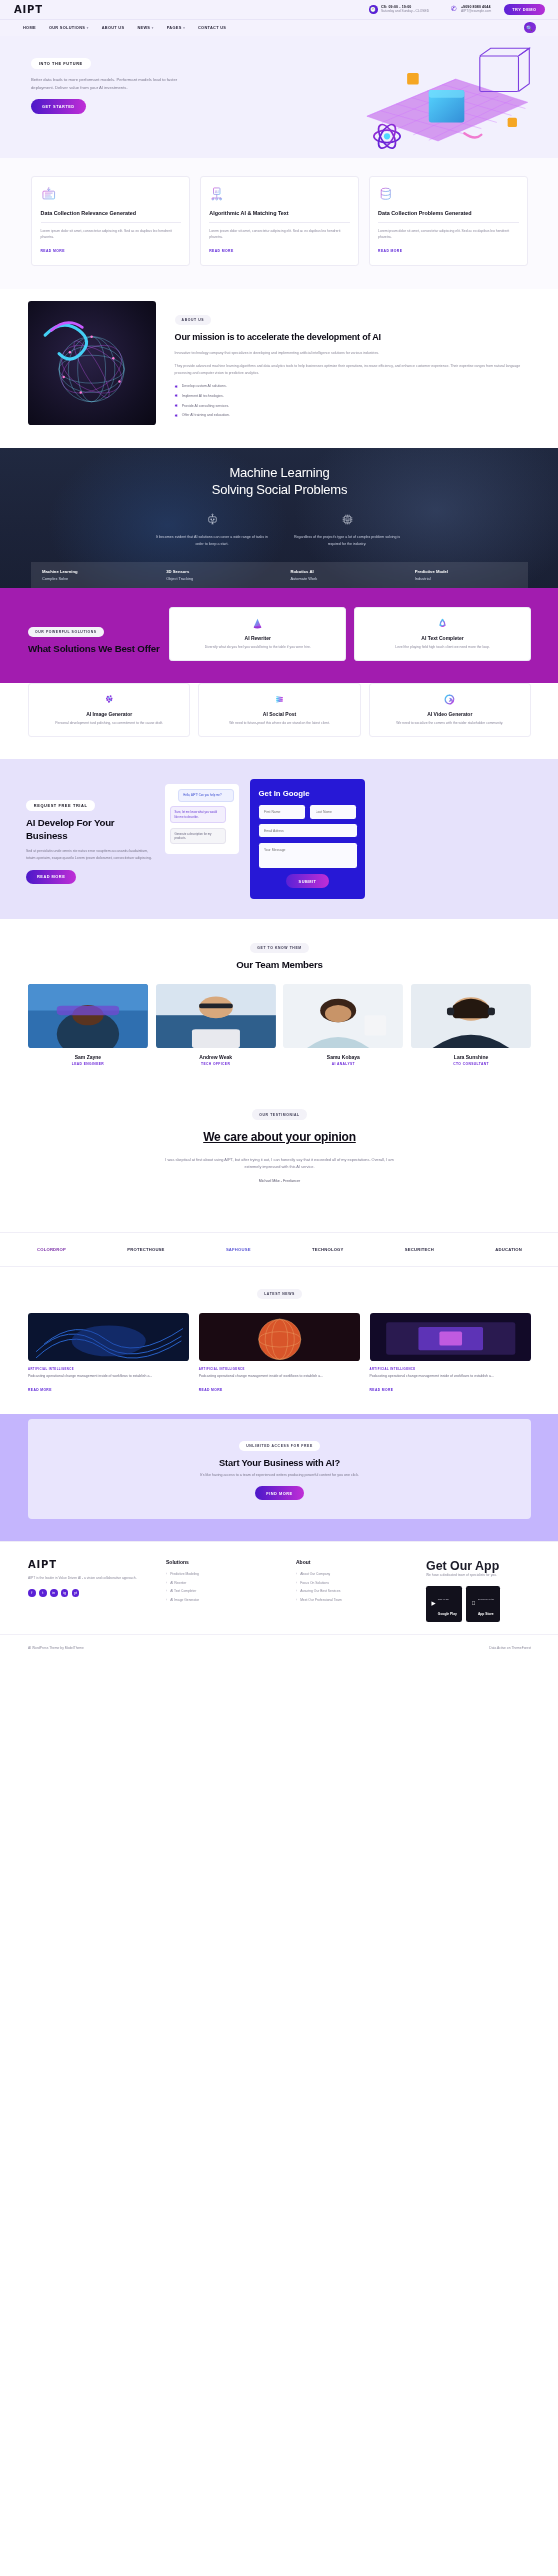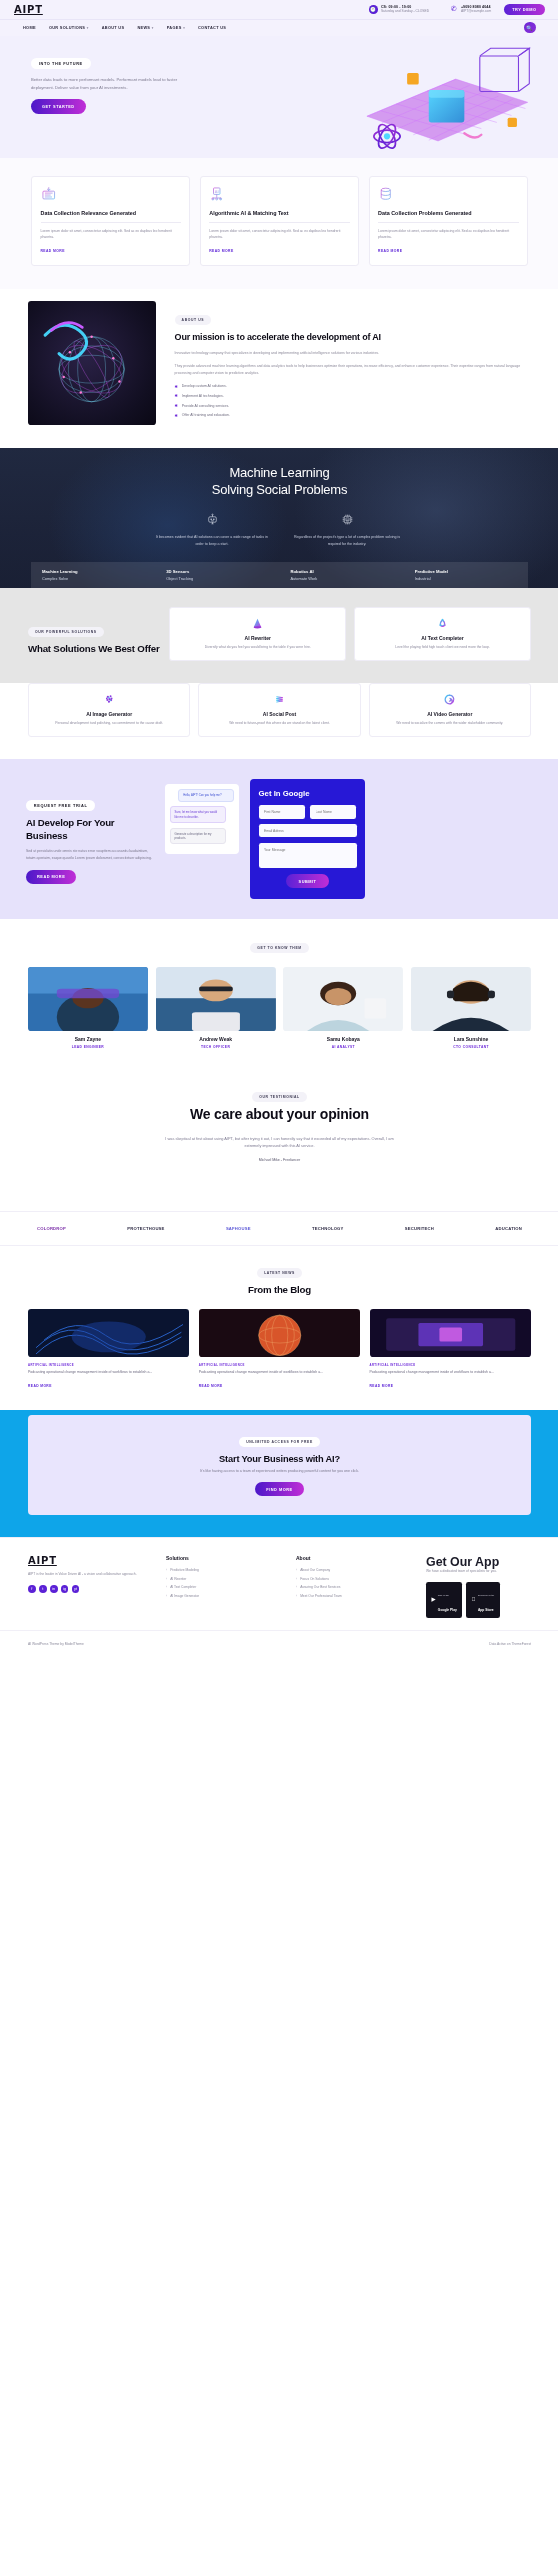--- a/index.html
+++ b/index.html
@@ -11,21 +11,20 @@
   .wrap { width:559px; position:relative; }
 
   
   .topbar {
     background:#f4f2fd; height:18.6px; display:flex; align-items:center;
     padding:0 14px; gap:7.8px;
   }
   .logo {
     font-size:10px; font-weight:700; letter-spacing:0.8px; color:#15131f;
     font-family:"DejaVu Sans", sans-serif;
-    text-decoration:underline;
   }
   .topbar-spacer { flex:1; }
   .tb-item { display:flex; align-items:center; gap:3.1px; }
   .tb-ic {
     width:8.5px; height:8.5px; border-radius:50%;
     background:#5b21d6; display:flex; align-items:center; justify-content:center;
     color:#fff; font-size:4.7px; flex:none;
   }
   .tb-ic.phone { background:transparent; color:#5b21d6; font-size:7px; }
   .tb-txt { line-height:1.25; }
@@ -164,21 +163,21 @@
     position:absolute; left:31px; right:31px; bottom:0;
     display:flex; background:rgba(255,255,255,.10);
     backdrop-filter:blur(1.6px);
   }
   .ml-stat { flex:1; padding:7px 0 7px 11px; }
   .ml-stat .t { font-size:4.2px; font-weight:700; color:#fff; }
   .ml-stat .s { font-size:3.9px; color:#cfd5e4; margin-top:1.6px; }
 
   
   .solutions {
-    background:#e5e5e5; padding:18.6px 28px 22px;
+    background:#a21caf; padding:18.6px 28px 22px;
     display:flex; gap:9.3px;
   }
   .sol-left { width:132px; flex:none; padding-top:15.5px; }
   .sol-left h2 {
     font-size:9.7px; font-weight:700; line-height:1.3; margin-top:6.2px;
     letter-spacing:-0.2px; color:#0e0c17;
   }
   .sol-grid {
     flex:1; display:grid; grid-template-columns:1fr 1fr;
     gap:7.8px;
@@ -254,22 +253,23 @@
   }
   .tmember .nm { font-size:5px; font-weight:700; margin-top:5.4px; color:#13111f; }
   .tmember .rl {
     font-size:3.3px; font-weight:700; letter-spacing:0.4px;
     color:#6d28d9; margin-top:2.3px;
   }
 
   
   .testi { background:#fff; padding:18.6px 0 15.5px; text-align:center; }
   .testi h2 {
-    font-size:14px; font-weight:700; margin-top:4px; letter-spacing:-0.2px;
+    font-size:12px; font-weight:700; margin-top:10px; letter-spacing:-0.2px;
     color:#0e0c17;
+    text-decoration:underline;
   }
   .testi .quote {
     font-size:3.9px; color:#7c7990; line-height:1.9; margin:12.4px auto 0;
     max-width:233px;
   }
   .testi .author { font-size:3.6px; color:#57546a; margin-top:8.5px; }
 
   
   .brands {
     display:flex; justify-content:space-between; align-items:center;
@@ -294,21 +294,21 @@
     font-size:2.8px; font-weight:700; letter-spacing:0.4px; color:#6d28d9;
     margin-top:6.2px;
   }
   .btitle { font-size:3.5px; color:#6d6a80; line-height:1.7; margin-top:3.1px; }
   .bmore {
     display:inline-block; margin-top:4.7px;
     font-size:3.3px; font-weight:700; letter-spacing:0.4px; color:#5b21d6;
   }
 
   
-  .cta-wrap { background:#0ea5e9; padding:4.7px 28px 22px; }
+  .cta-wrap { background:#c4b5fd; padding:4.7px 28px 22px; }
   .cta {
     background:#e9e5fd; border-radius:3.9px; text-align:center;
     padding:17px 15.5px 18.6px;
   }
   .cta .pill-grey { background:#fff; }
   .cta h2 {
     font-size:9.3px; font-weight:700; margin-top:7px; letter-spacing:-0.2px;
     color:#0e0c17;
   }
   .cta p { font-size:3.6px; color:#7b788d; margin-top:5.4px; }
@@ -762,20 +762,21 @@
       </div>
       <div class="row">
         <textarea placeholder="Your Message" style=""></textarea>
       </div>
       <button class="sub">SUBMIT</button>
     </div>
   </div>
 
   <div class="team">
     <div class="pill-grey">GET TO KNOW THEM</div>
+    <h2>Our Team Members</h2>
     <div class="team-grid">
 
       <div class="tmember">
         <div class="tphoto">
           <svg viewBox="0 0 100 82" width="100%" height="64" preserveAspectRatio="none">
             <rect width="100" height="82" fill="#2f6fb0"></rect>
             <rect width="100" height="34" fill="#4a8fd0"></rect>
             <ellipse cx="50" cy="64" rx="26" ry="30" fill="#1d3a56"></ellipse>
             <circle cx="50" cy="40" r="13" fill="#5a3420"></circle>
             <rect x="24" y="28" width="52" height="12" rx="4" fill="#6f4ad0" opacity=".8"></rect>
@@ -841,21 +842,20 @@
     <div class="brand c1">COLORDROP</div>
     <div class="brand">PROTECTHOUSE</div>
     <div class="brand c3">SAFHOUSE</div>
     <div class="brand">TECHNOLOGY</div>
     <div class="brand">SECURITECH</div>
     <div class="brand">ADUCATION</div>
   </div>
 
   <div class="blog">
     <div class="pill-grey">LATEST NEWS</div>
-    <h2>From the Blog</h2>
     <div class="blog-grid">
 
       <div class="bpost">
         <div class="bimg">
           <svg viewBox="0 0 200 62" width="100%" height="48" preserveAspectRatio="none">
             <rect width="200" height="62" fill="#0a1430"></rect>
             <g stroke="#2f6fe0" stroke-width="1.2" fill="none" opacity=".9">
               <path d="M10 50 q40 -40 80 -10 q40 30 100 -10"></path>
               <path d="M10 58 q40 -40 80 -14 q40 32 100 -8"></path>
               <path d="M20 40 q40 -34 76 -6 q36 28 96 -14"></path>

